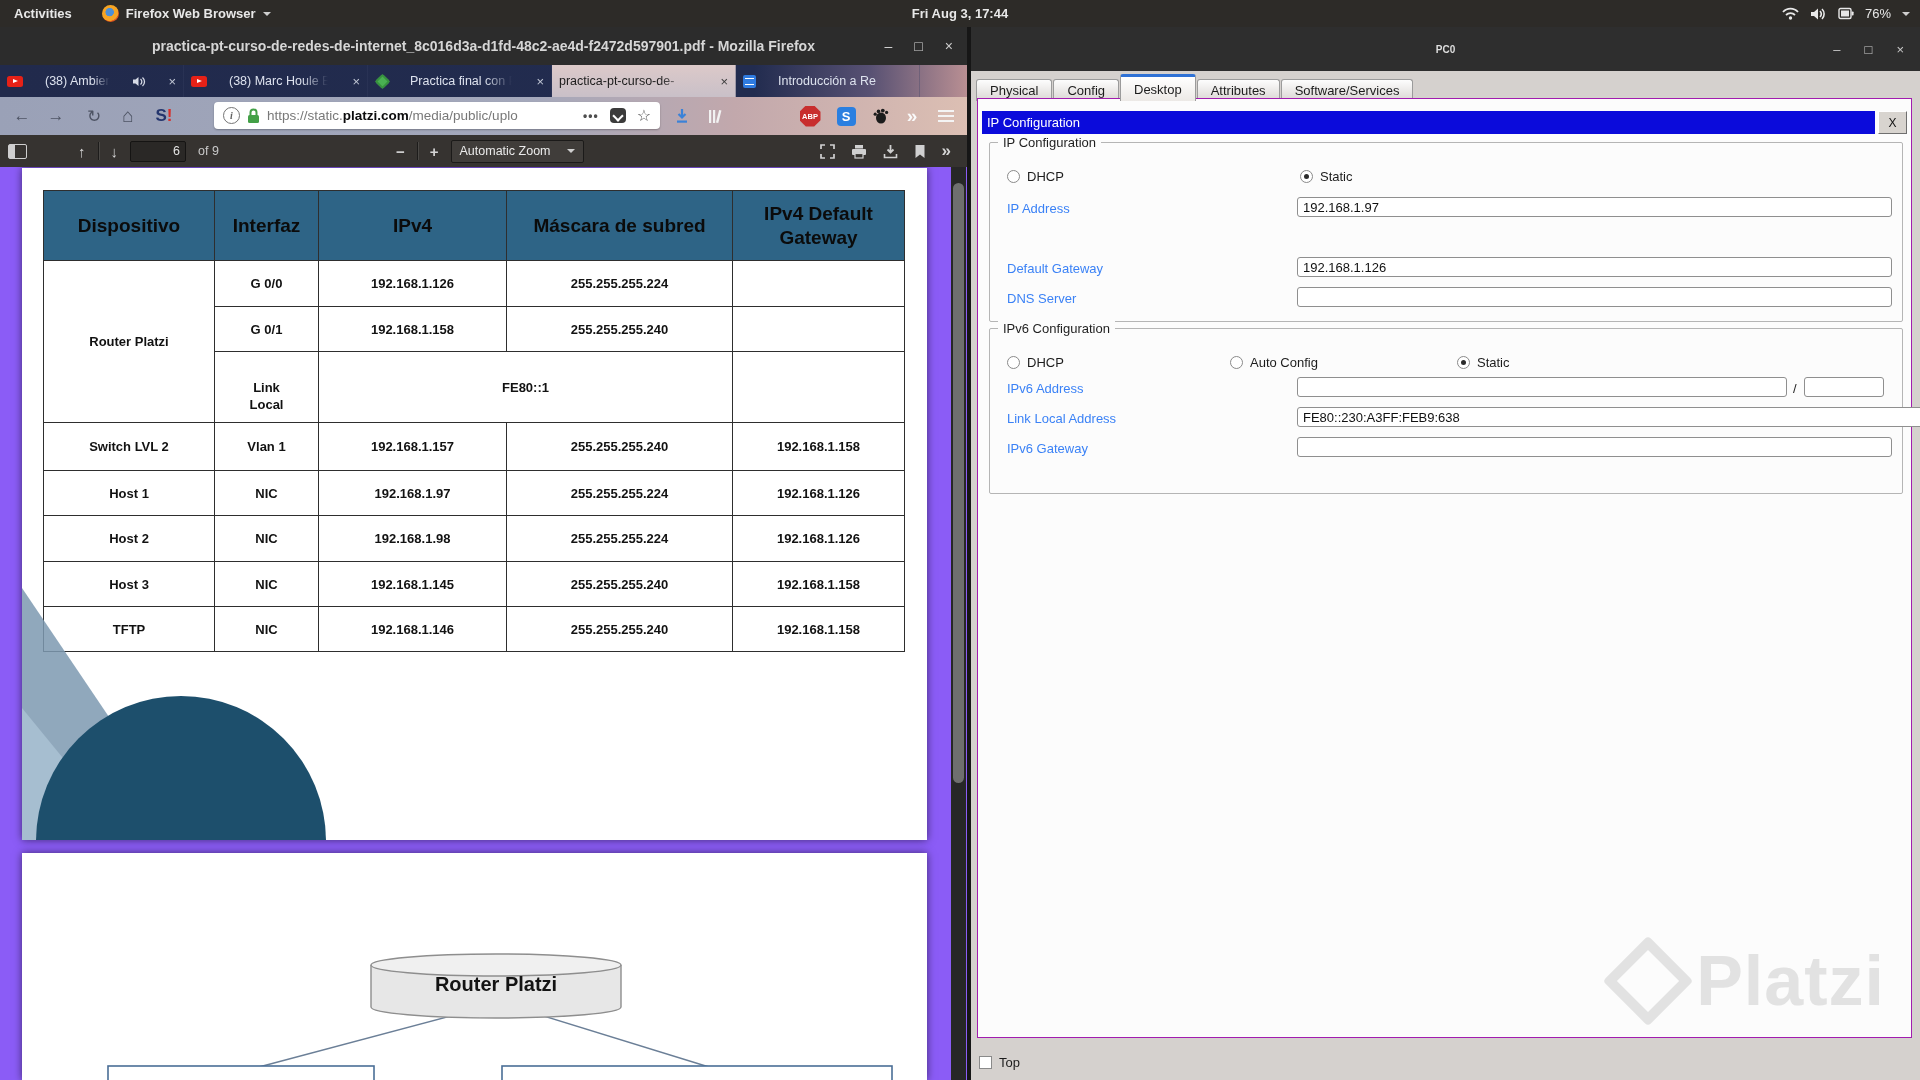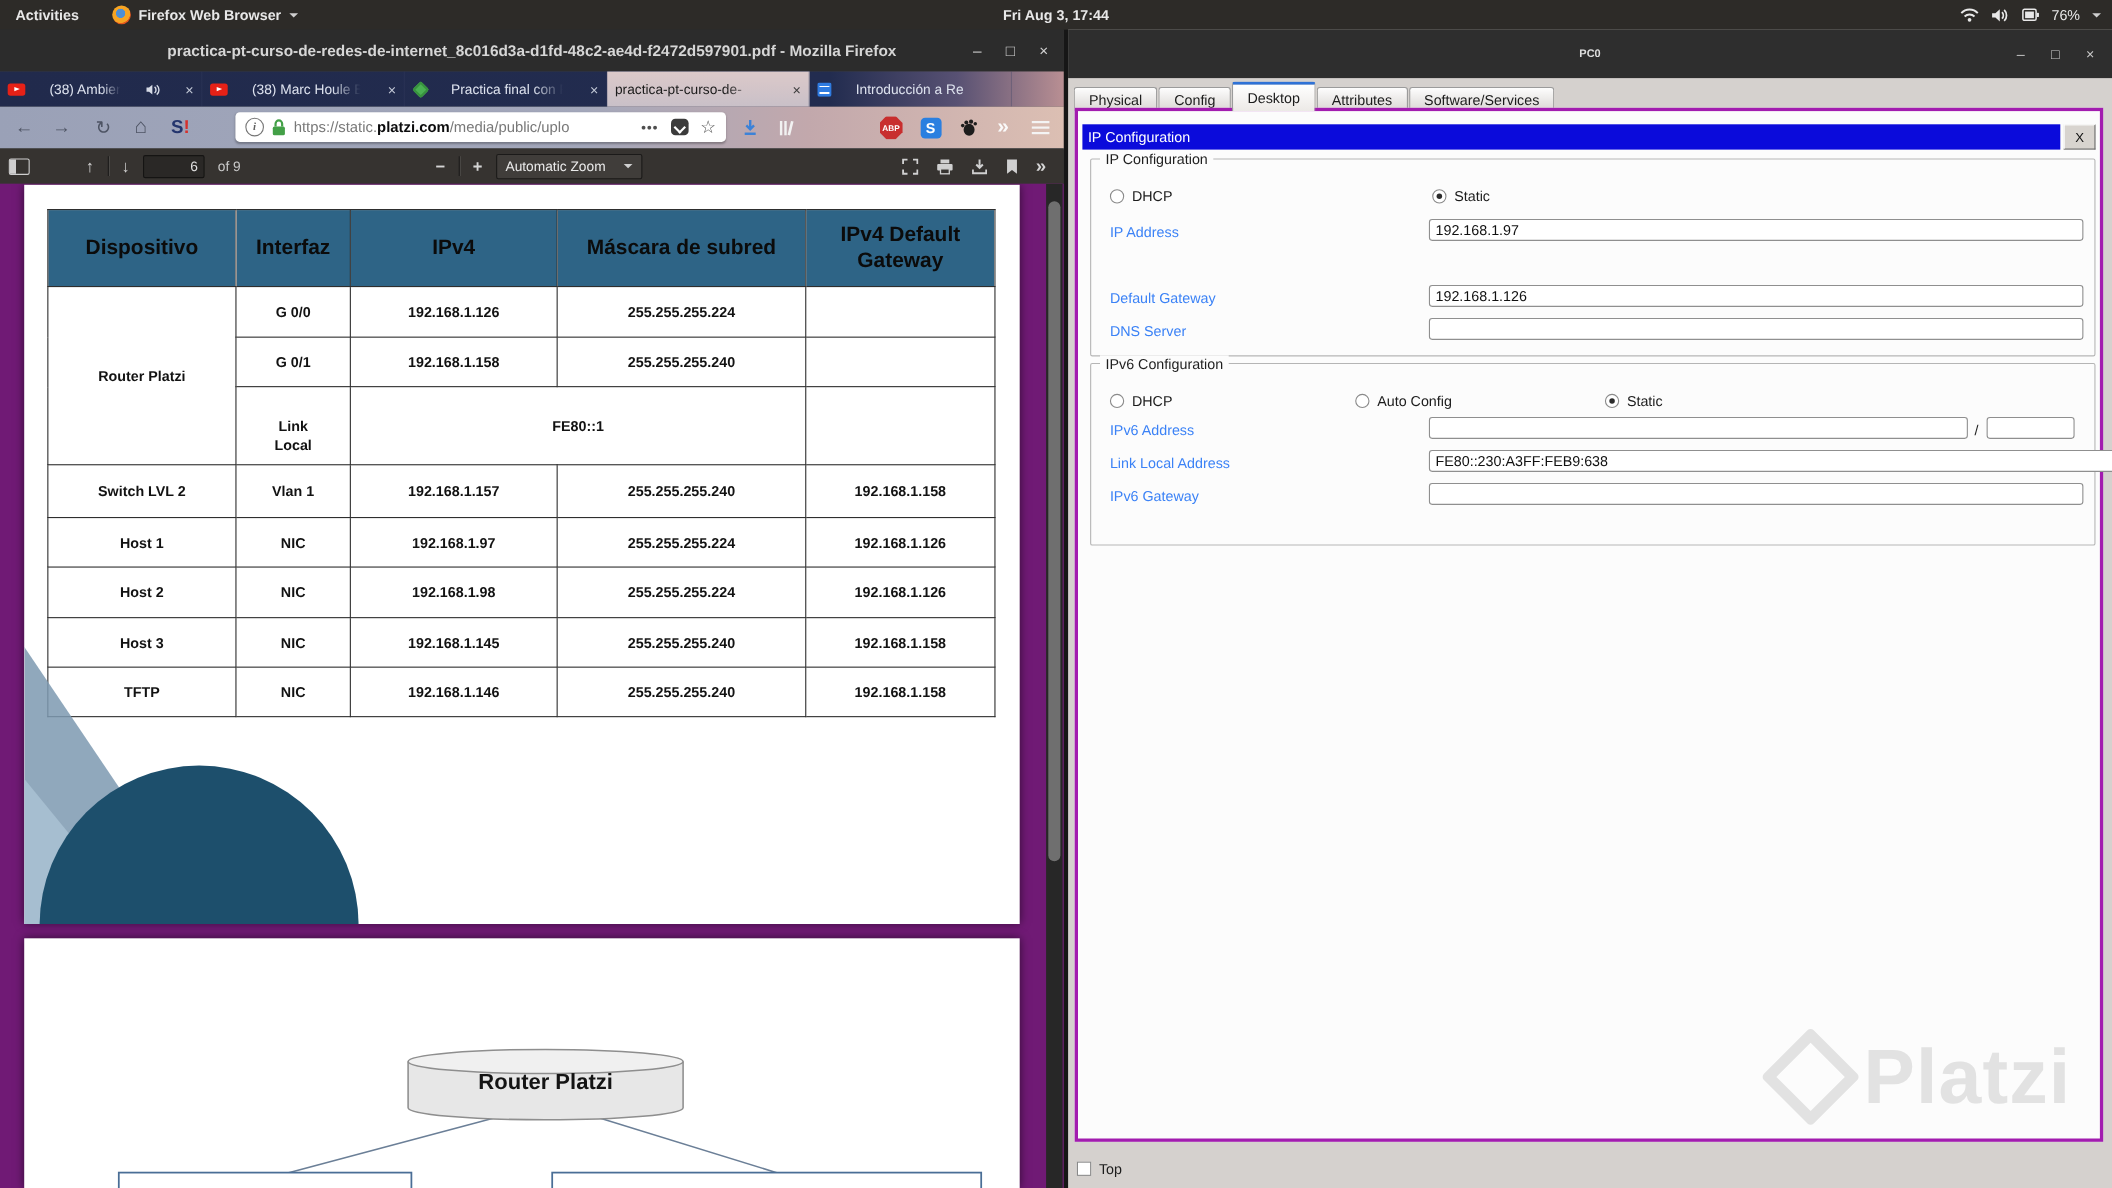--- a/index.html
+++ b/index.html
@@ -57,21 +57,21 @@
   .pdficon{font-size:15px;font-weight:bold;color:#d5d5d5;}
   .sidebar-ic{width:17px;height:13px;border:1.6px solid #cfcfcf;border-radius:2px;background:linear-gradient(90deg,#cfcfcf 0 35%,transparent 35%);}
   .pageinput{width:44px;height:19px;background:#25232173;border:1px solid #151413;border-radius:2px;color:#e3e3e3;font-size:12.5px;text-align:right;padding:0 5px;font-family:"Liberation Sans",sans-serif;background-color:#2a2826;}
   .oflabel{font-size:12.5px;color:#c9c9c9;}
   .vsep{width:1px;height:18px;background:#1d1c1b;box-shadow:1px 0 0 #4b4946;}
   .zoomdd{height:21px;background:#403d3a;border:1px solid #1b1a19;border-radius:2px;display:flex;align-items:center;gap:16px;padding:0 8px;font-size:12.5px;color:#eaeaea;}
   .ddcaret{width:0;height:0;border-left:4px solid transparent;border-right:4px solid transparent;border-top:4px solid #cfcfcf;}
   .pdfgrp svg{display:block;}
 
   
-  .ff-content{position:absolute;left:0;top:140px;width:967px;height:913px;background:#701a75;overflow:hidden;}
+  .ff-content{position:absolute;left:0;top:140px;width:967px;height:913px;background:#8b5cf6;overflow:hidden;}
   .pdf-page{position:absolute;left:22px;width:905px;background:#fff;overflow:hidden;box-shadow:0 0 8px rgba(0,0,0,.55);}
   .page1{top:1px;height:672px;}
   .page2{top:686px;height:227px;}
   .ff-scrollbar{position:absolute;right:1px;top:0;width:15px;height:913px;background:#272727;}
   .sb-thumb{position:absolute;left:2px;top:16px;width:11px;height:600px;background:#6f6f6f;border-radius:6px;}
 
   table.pdf-table{position:absolute;left:21px;top:22px;border-collapse:collapse;table-layout:fixed;}
   .pdf-table th,.pdf-table td{border:1px solid #2e2e2e;text-align:center;vertical-align:middle;font-size:13px;color:#121212;padding:0 4px;overflow:hidden;font-weight:bold;}
   .pdf-table th{background:#2e6486;color:#0b0b0b;font-weight:600;font-size:19px;line-height:1.25;}
   .ll-wrap{display:inline-block;width:52px;line-height:1.25;margin-top:19px;}
@@ -83,21 +83,21 @@
   .cyl-label{position:absolute;left:349px;top:120px;width:250px;text-align:center;font-size:20px;font-weight:bold;color:#141414;}
 
   
   .ptwin{position:absolute;left:971px;top:27px;width:949px;height:1053px;background:#d5d1ce;}
   .pt-titlebar{position:absolute;left:0;top:0;width:100%;height:44px;background:#2e2e2e;}
   .pt-title{position:absolute;left:0;right:0;top:0;height:44px;display:flex;align-items:center;justify-content:center;color:#dedede;font-size:10px;font-weight:bold;}
   .pt-controls{position:absolute;right:16px;top:0;height:44px;display:flex;align-items:center;gap:24px;color:#c9c9c9;font-size:13px;z-index:2;}
   .pt-tabs{position:absolute;left:5px;top:47px;height:27px;display:flex;align-items:flex-end;}
   .pt-tab{height:21px;padding:0 13px;background:linear-gradient(#fdfdfd,#dad6d3);border:1px solid #9b9b9b;border-bottom:none;border-radius:3px 3px 0 0;font-size:13px;color:#1c1c1c;display:flex;align-items:center;margin-right:1px;}
   .pt-tab.active{height:24px;background:linear-gradient(#ffffff,#ece9e6);border-top:3px solid #2f72d6;position:relative;z-index:2;}
-  .pt-panel{position:absolute;left:6px;top:71px;width:935px;height:940px;background:#fcfcfc;border:3px solid #a21caf;box-sizing:border-box;}
+  .pt-panel{position:absolute;left:6px;top:71px;width:935px;height:940px;background:#fcfcfc;border:1px solid #a21caf;box-sizing:border-box;}
   .pt-dlg-header{position:absolute;left:4px;top:12px;right:4px;height:23px;display:flex;align-items:center;}
   .pt-dlg-title{flex:1;height:23px;background:#0b0bdb;color:#fff;font-size:13px;display:flex;align-items:center;padding-left:5px;}
   .pt-dlg-x{width:27px;height:21px;margin-left:3px;background:#d8d4cf;border:1px solid;border-color:#ffffff #6f6f6f #6f6f6f #ffffff;font-size:12px;color:#111;display:flex;align-items:center;justify-content:center;}
   .pt-group{position:absolute;left:11px;width:912px;border:1px solid #b5b5b5;border-radius:2px;}
   .pt-legend{position:absolute;top:-8px;left:8px;background:#fcfcfc;padding:0 5px;font-size:13px;color:#1f1f1f;}
   .pt-row{position:absolute;left:0;width:100%;height:22px;}
   .pt-lbl{position:absolute;left:17px;top:0;height:22px;display:flex;align-items:center;font-size:13px;color:#3b82f6;}
   .pt-input{position:absolute;top:0;height:20px;border:1px solid #8f8f8f;border-radius:3px;font-size:13px;padding:0 5px;background:#fff;color:#111;font-family:"Liberation Sans",sans-serif;box-sizing:border-box;}
   .radio{width:13px;height:13px;border:1px solid #8a8a8a;border-radius:50%;background:#fff;display:inline-block;box-sizing:border-box;flex:0 0 auto;}
   .radio.checked{position:relative;}

